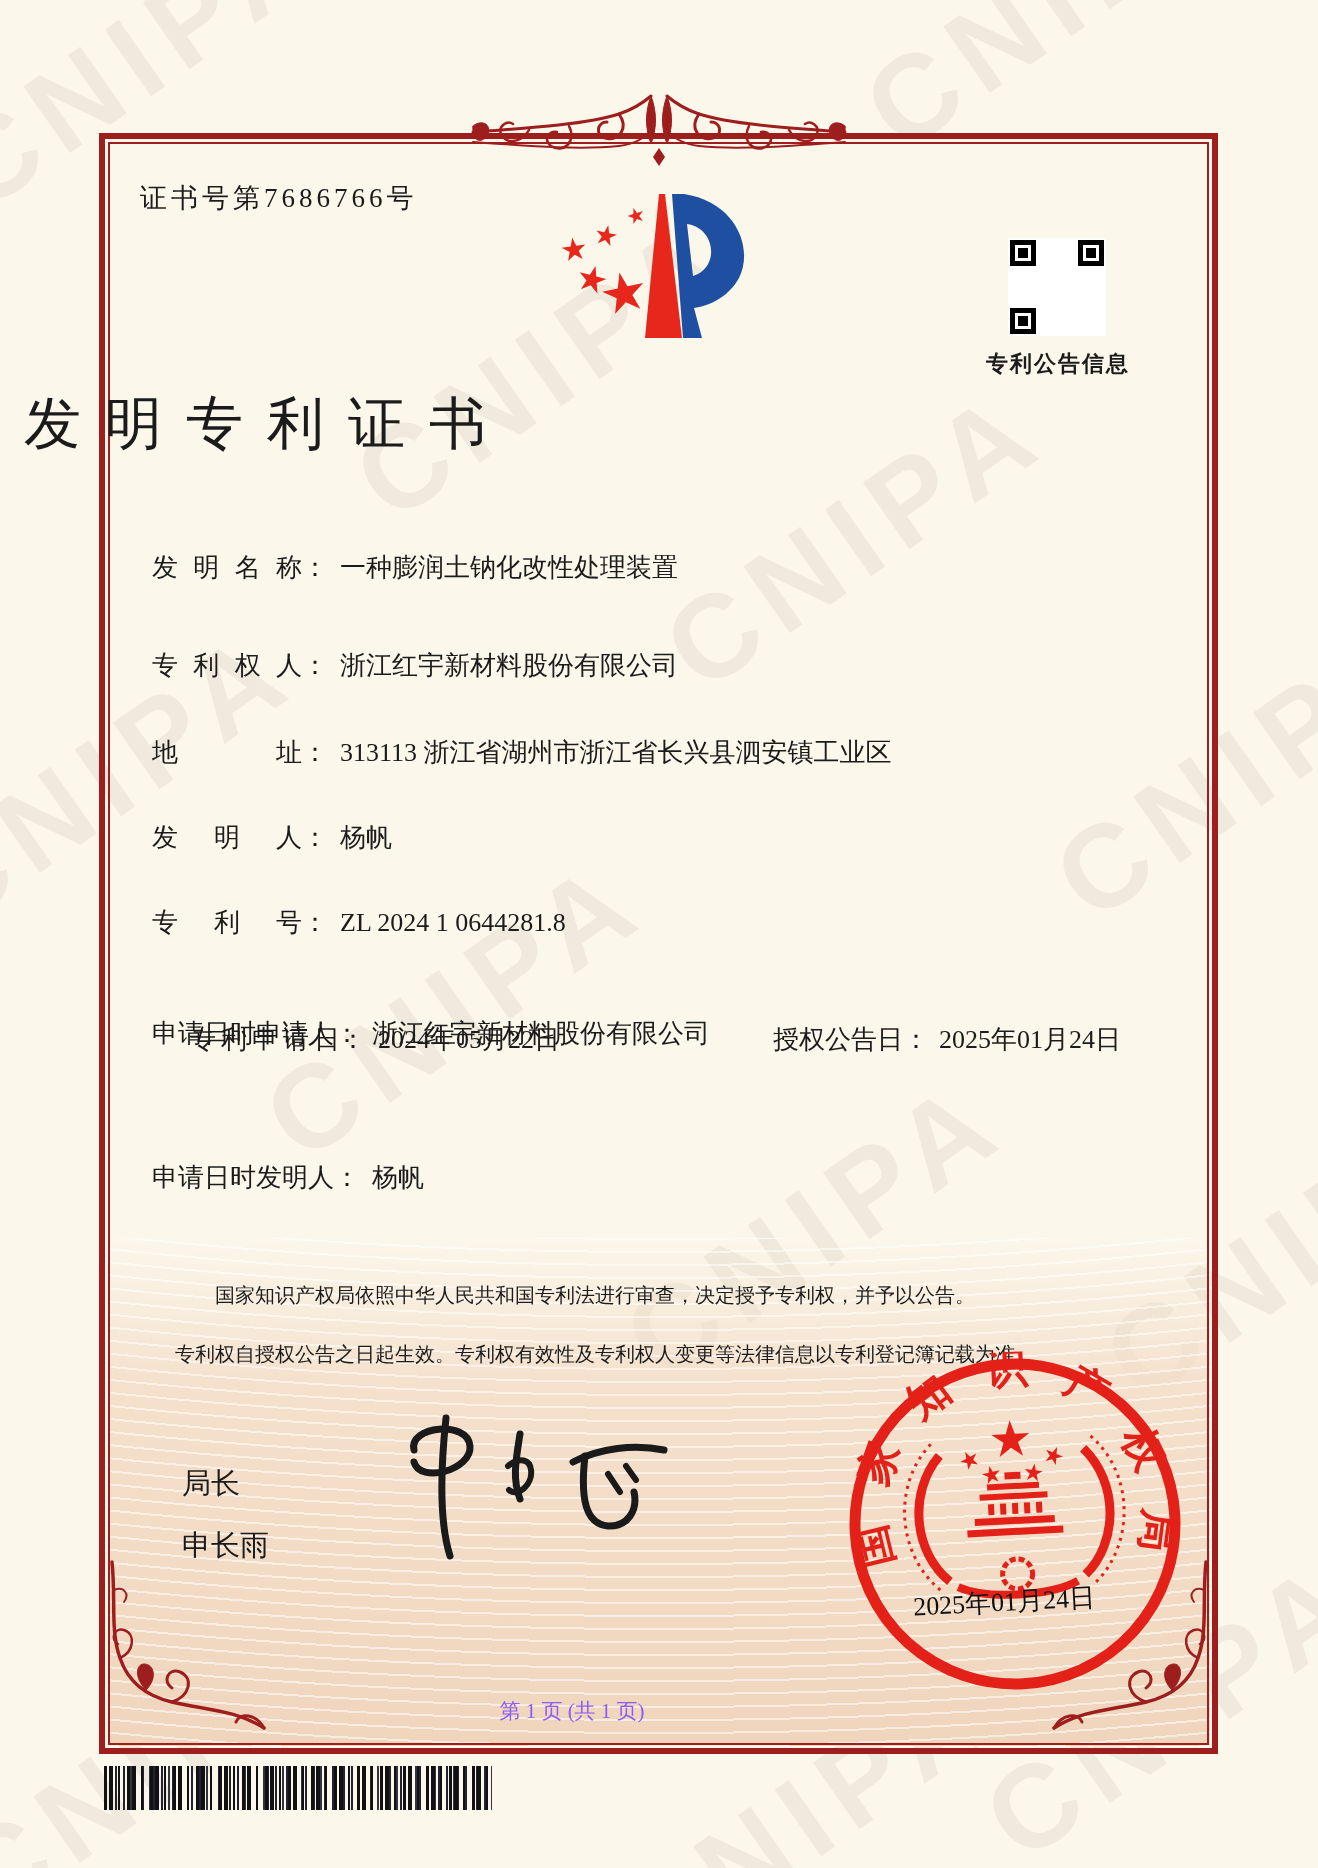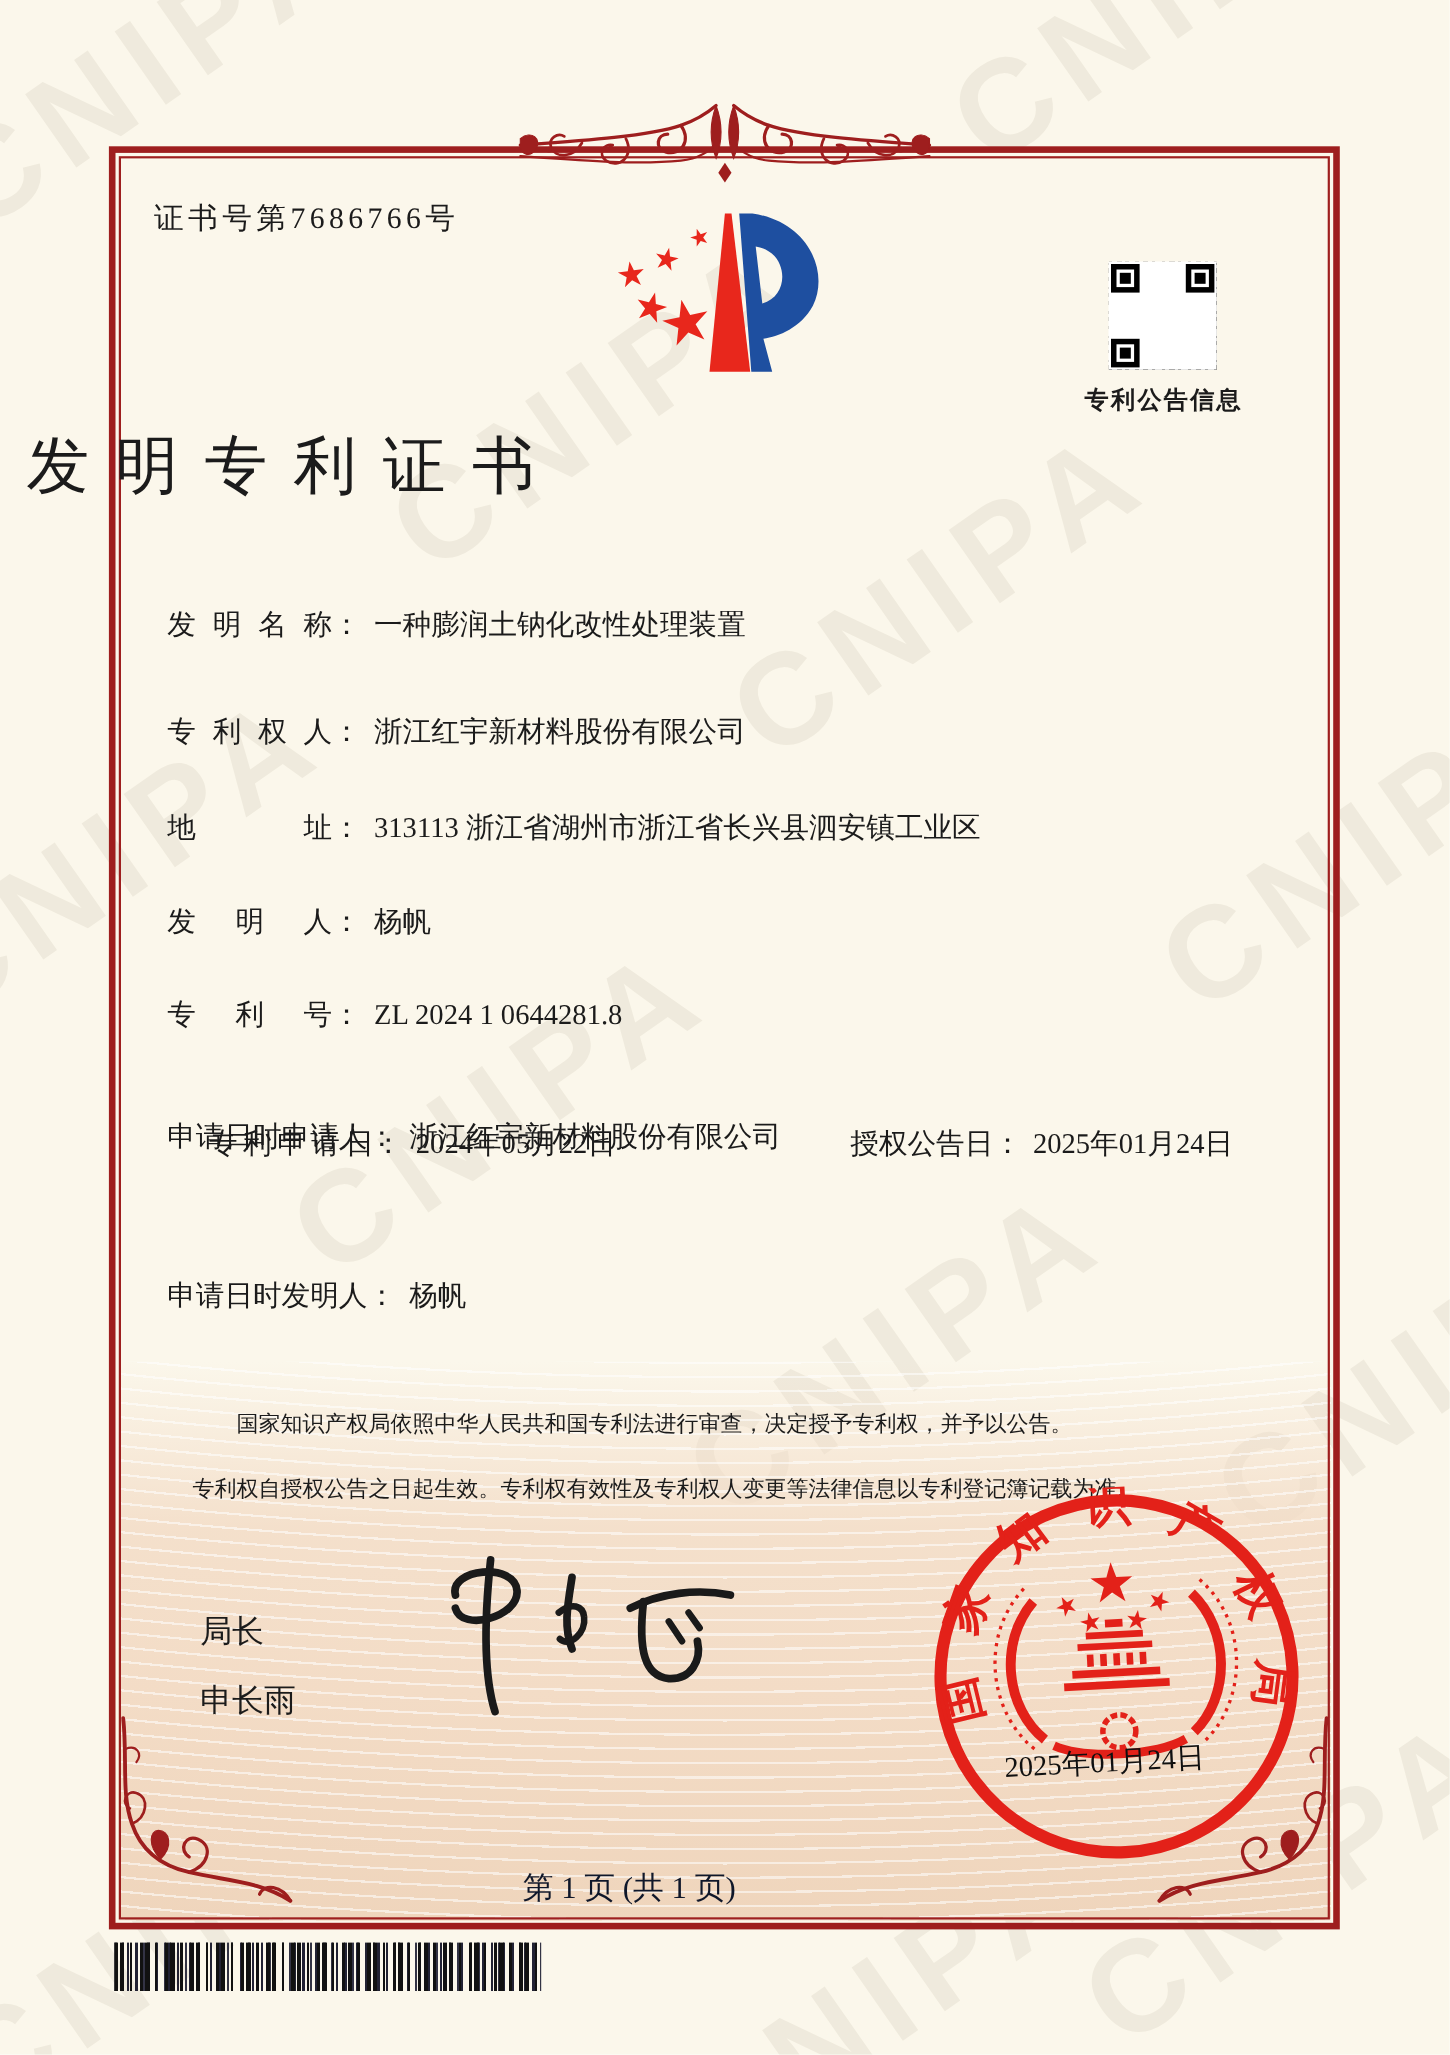--- a/index.html
+++ b/index.html
@@ -69,21 +69,21 @@
   .statement .l1{text-indent:2em;}
   
   .sig-title{left:182px; top:1464px; font-size:29px;
     font-family:"Liberation Sans","DejaVu Sans",sans-serif;}
   .sig-name{left:182px; top:1526px; font-size:29px;
     font-family:Liberation Mono, monospace;}
   .sig-svg{left:368px; top:1404px; z-index:4;}
   
   .seal{left:843px; top:1352px; transform:rotate(-3deg); z-index:5;}
   
-  .pagefoot{left:99px; top:1697px; width:946px; text-align:center; font-size:28px; color:#0f172a; z-index:4;}
+  .pagefoot{left:99px; top:1697px; width:946px; text-align:center; font-size:21px; color:#8b5cf6; z-index:4;}
   .barcode{
     left:104px; top:1766px; width:388px; height:44px; z-index:4;
     background-image:
       repeating-linear-gradient(90deg,#111 0 3px,transparent 3px 5px,#111 5px 9px,transparent 9px 14px,#111 14px 16px,transparent 16px 23px),
       repeating-linear-gradient(90deg,#223 0 2px,transparent 2px 7px,#334 7px 9px,transparent 9px 11px,#223 11px 13px,transparent 13px 19px);
   }
 </style>
 </head>
 <body>
 

